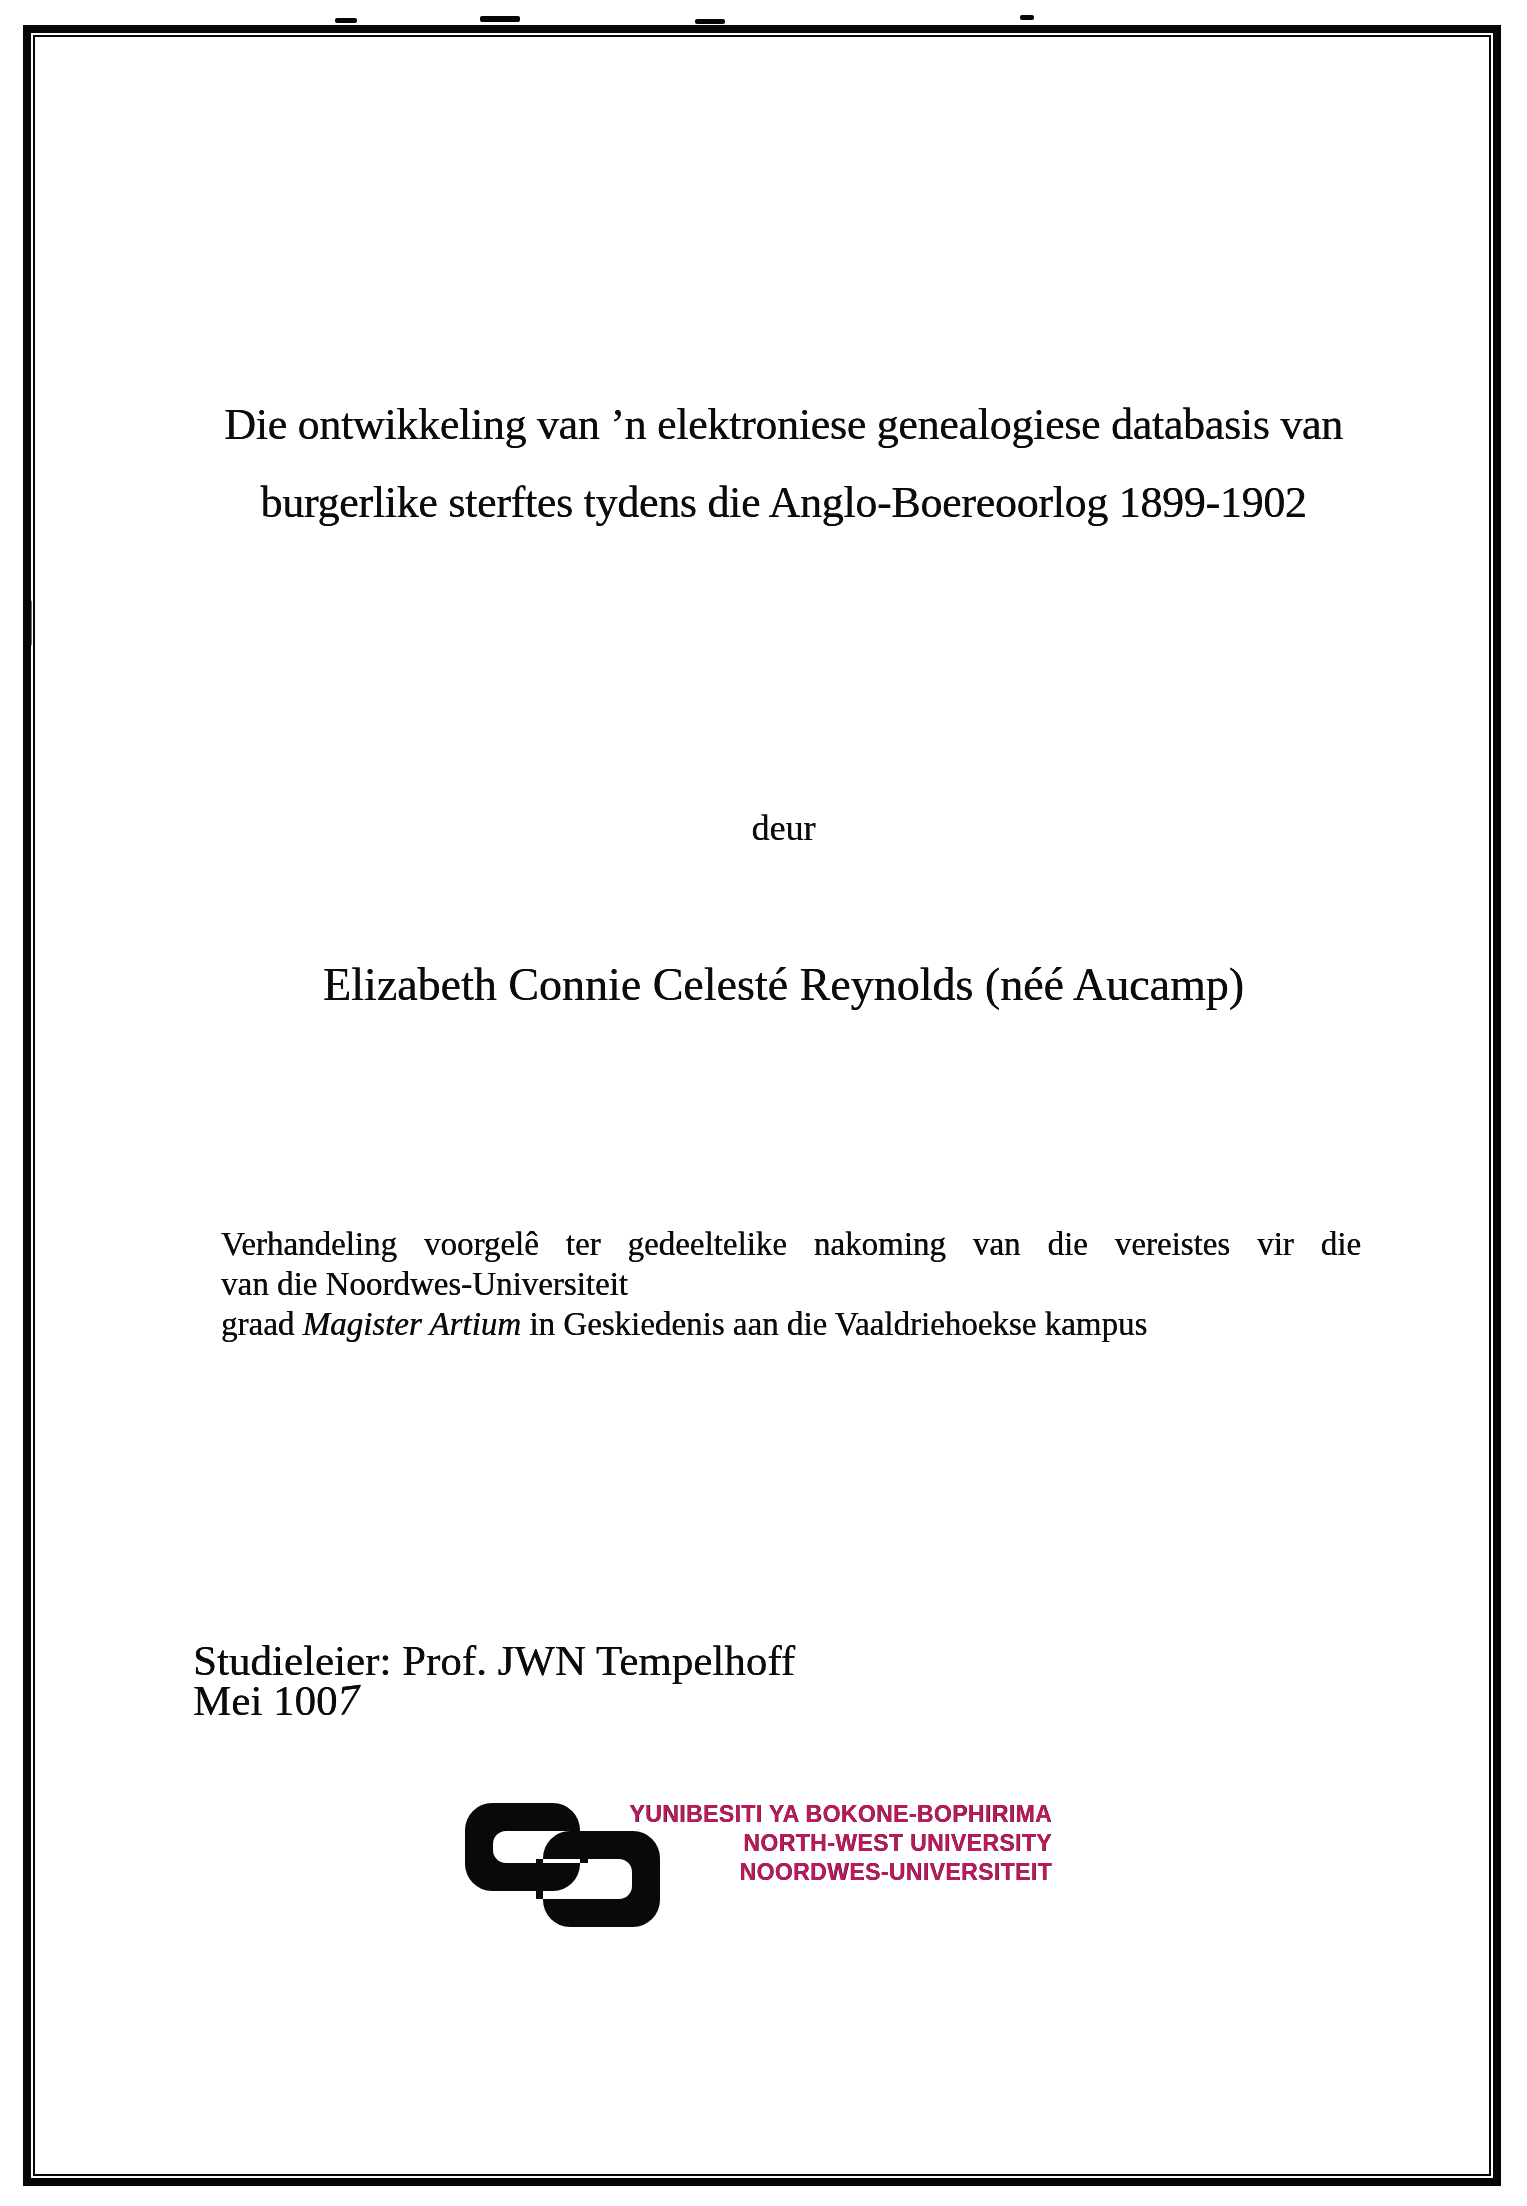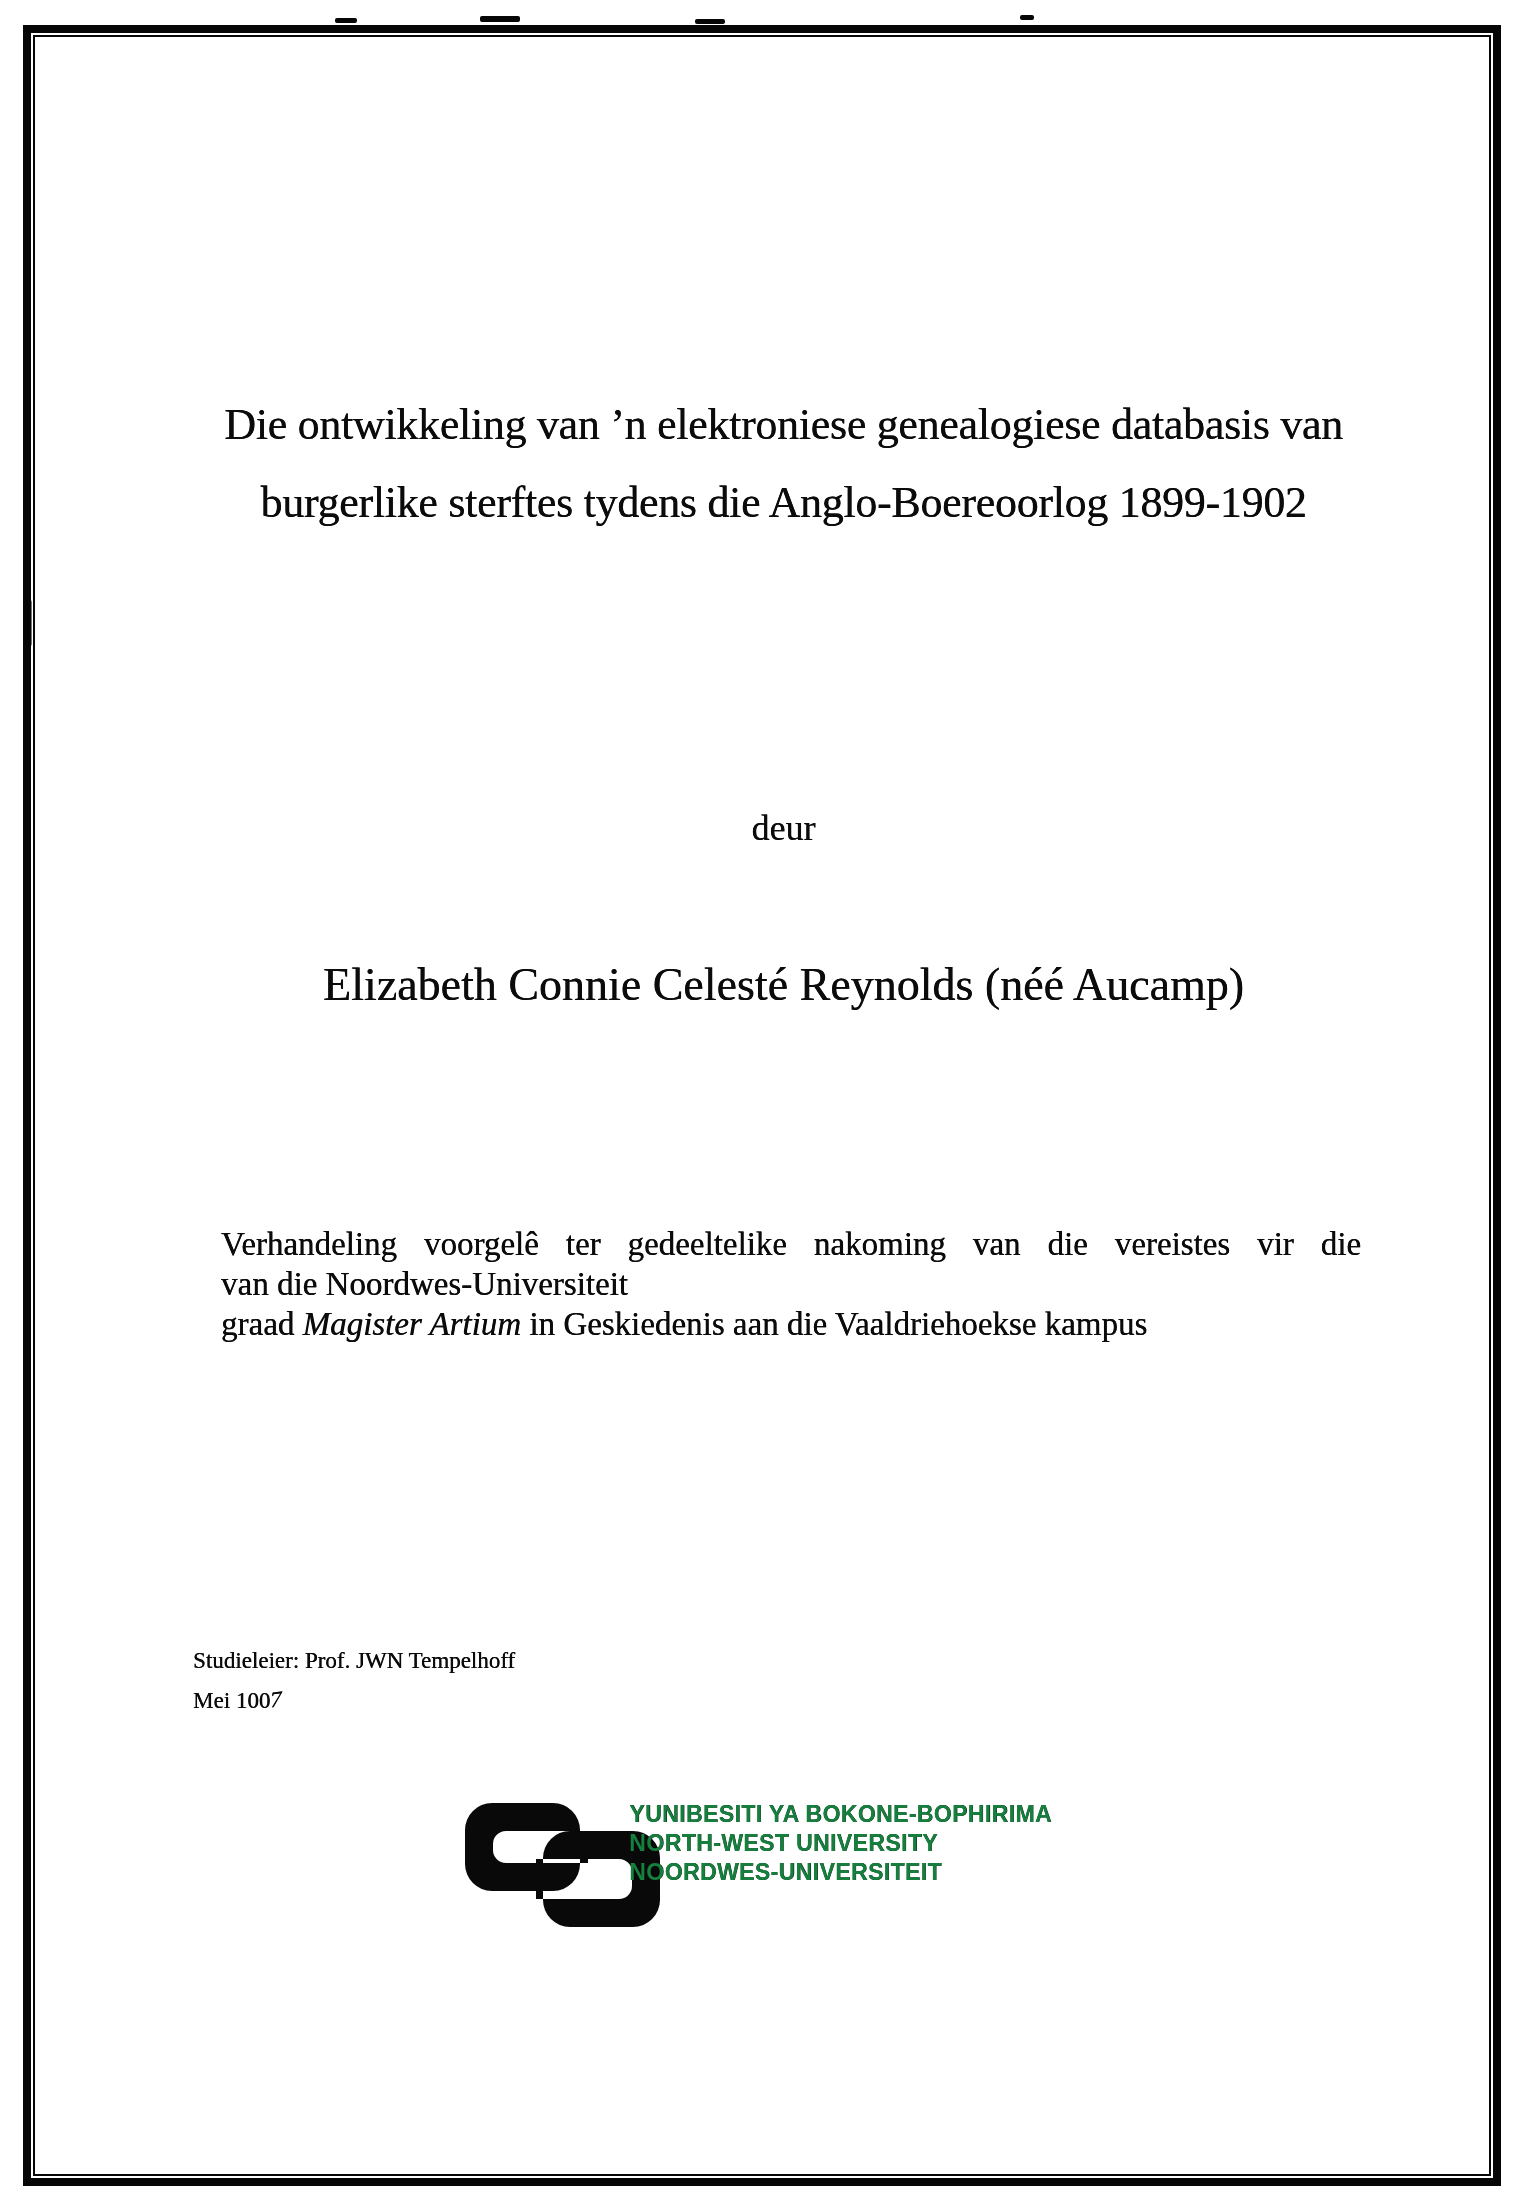--- a/index.html
+++ b/index.html
@@ -28,33 +28,33 @@
   .byline { top:808px; font-size:36px; line-height:40px; }
   .author { top:962px; font-size:46px; line-height:46px; }
   .statement {
     position:absolute; left:193px; top:1224px; width:1140px;
     font-size:33px; line-height:40px;margin-left:28px;
   }
   .statement .line-justify { text-align:justify; text-align-last:justify; }
   .statement .italic { font-style:italic; }
   .supervisor-block {
     position:absolute; left:193px; top:1641px;
-    font-size:23px; line-height:40px;
+    font-size:43px; line-height:40px;
   }
   .supervisor-block .blk { display:block; }
   .seven {
     display:inline-block;
     transform:skewX(-14deg) rotate(-7deg) translateY(-1px);
   }
   .logo-mark { position:absolute; left:462px; top:1801px; width:200px; height:128px; }
   .logo-text {
-    position:absolute; right:475px; top:1800px; 
+    position:absolute; right:475px; top:1800px; text-align:right;
     font-family:"Liberation Sans", sans-serif; font-weight:700;
     font-size:23px; line-height:29px; letter-spacing:0.4px;
-    color:#15803d; text-shadow:0.3px 0 0 #0a0a0a; white-space:nowrap;
+    color:#be185d; text-shadow:0.3px 0 0 #0a0a0a; white-space:nowrap;
   }
   .logo-text .l-line { display:block; }
   
   .speck { position:absolute; background:#060606; border-radius:2px; }
   .speck.s1 { left:335px; top:18px; width:22px; height:5px; }
   .speck.s2 { left:480px; top:16px; width:40px; height:6px; }
   .speck.s3 { left:695px; top:19px; width:30px; height:5px; }
   .speck.s4 { left:1020px; top:15px; width:14px; height:5px; }
   .speck.s5 { left:26px;  top:600px; width:6px;  height:46px; opacity:.55; }
 </style>

